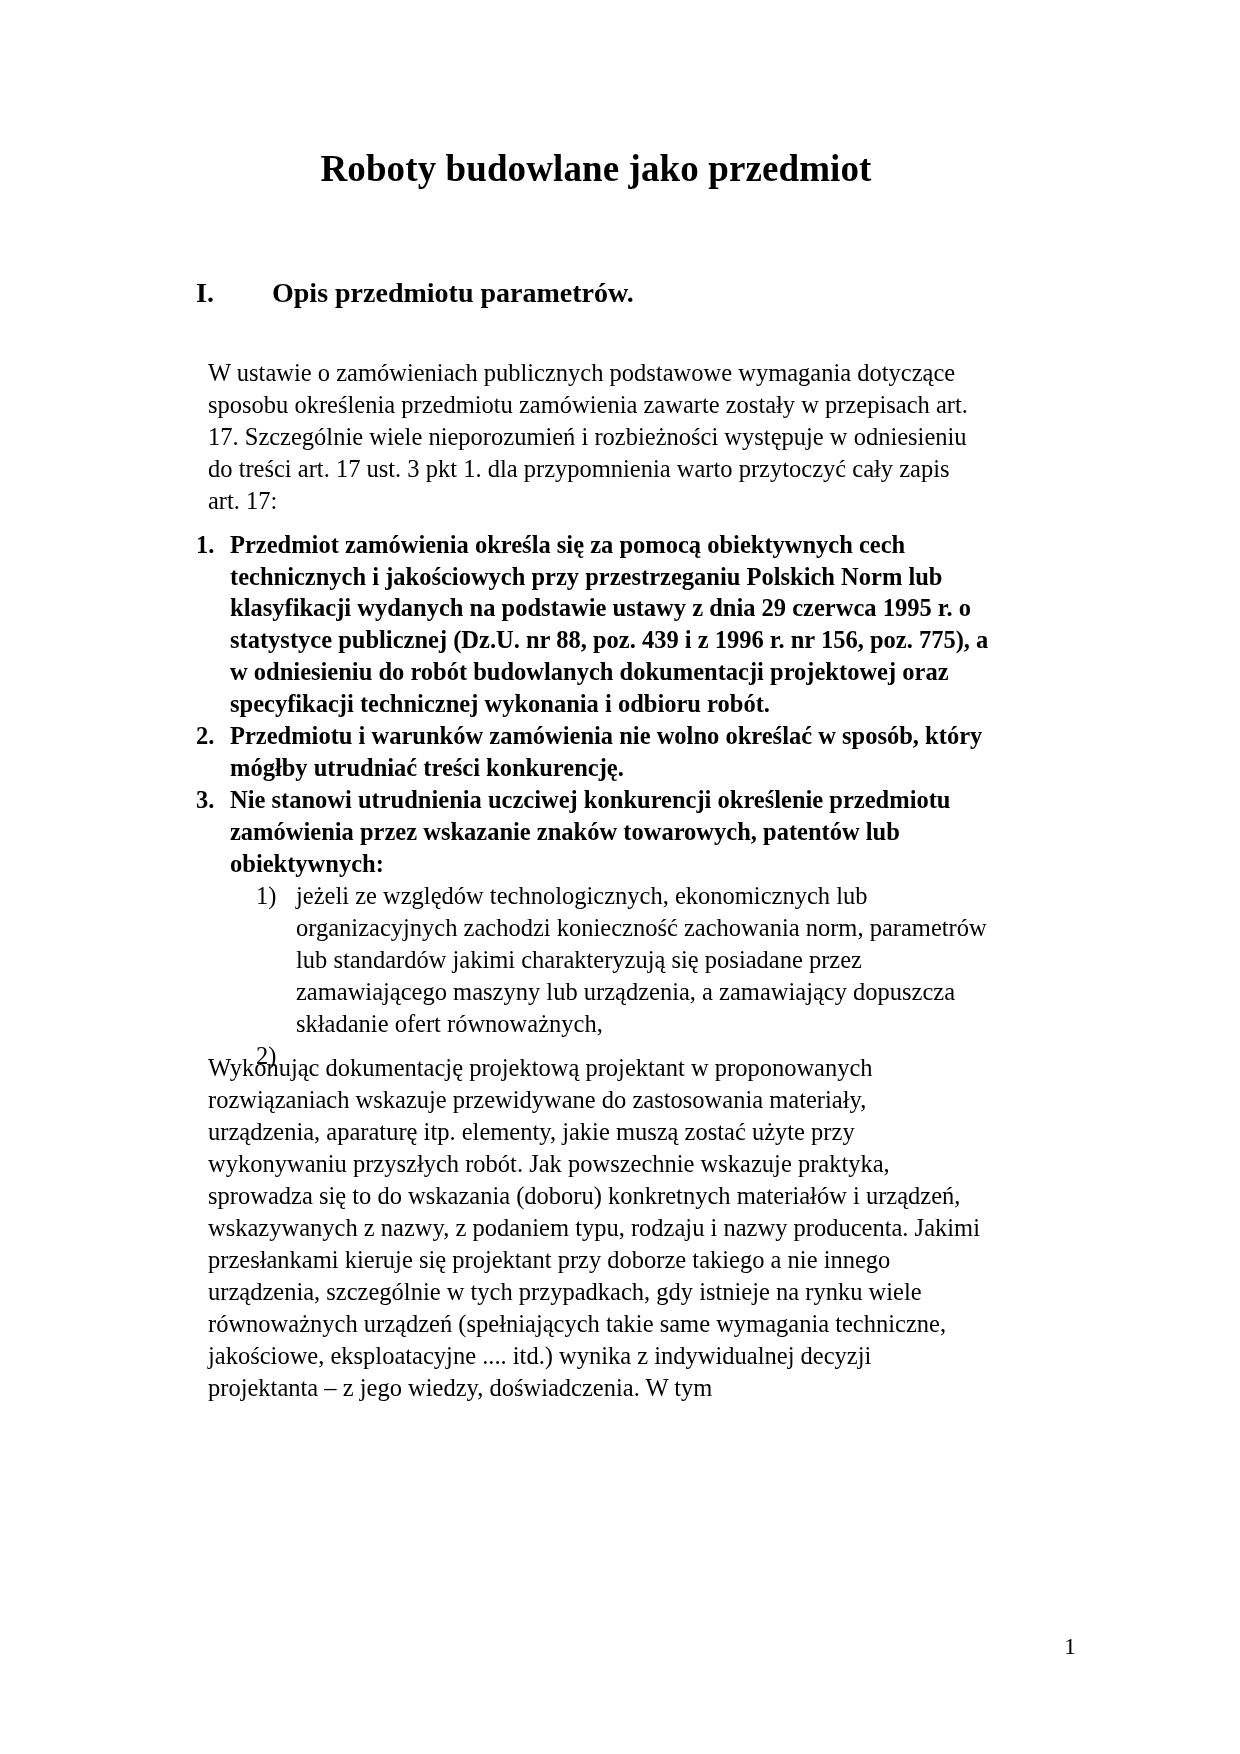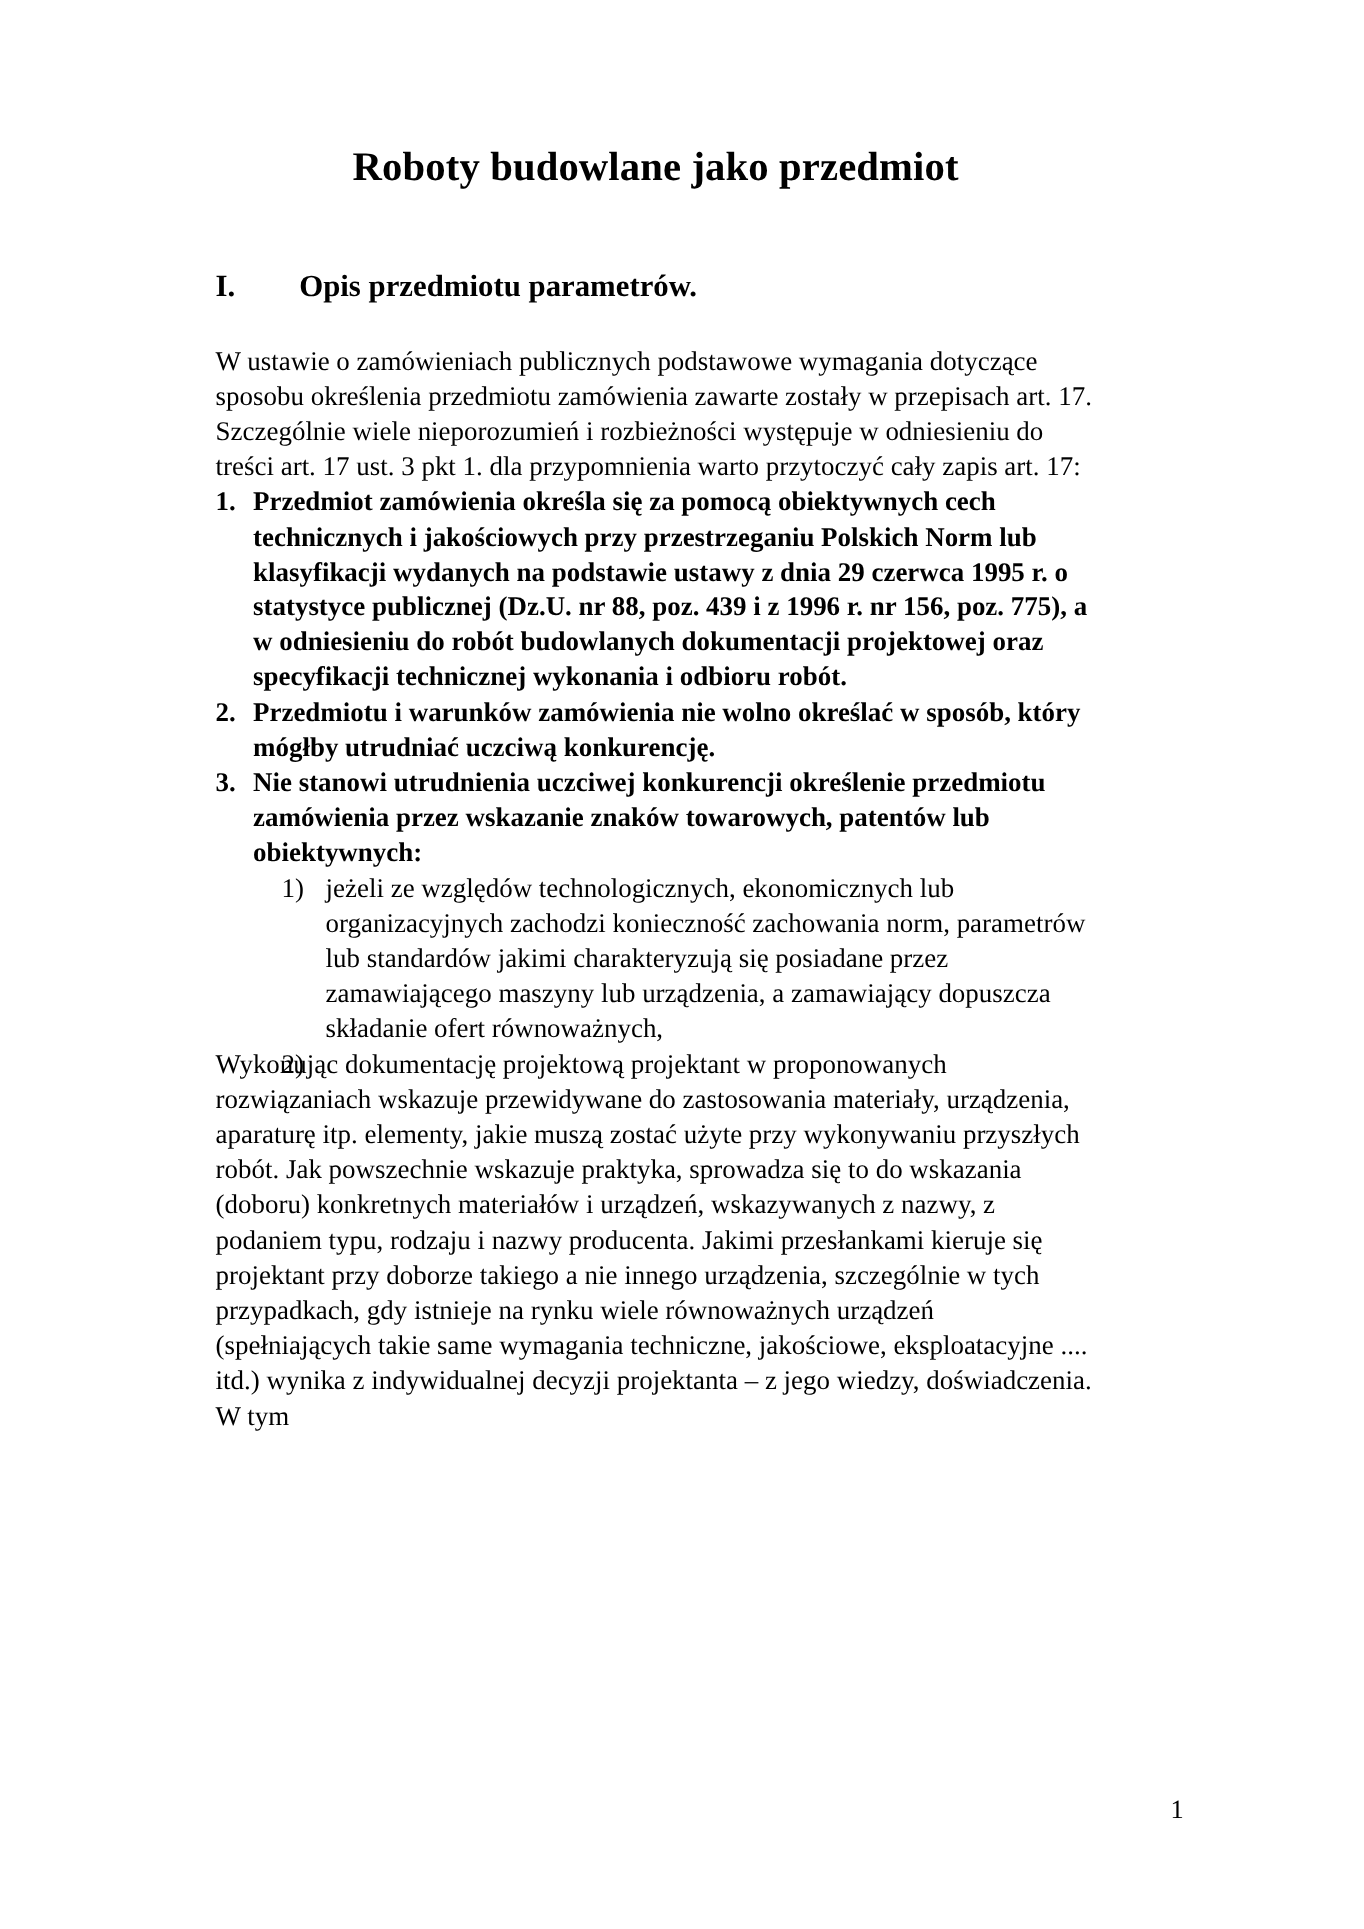--- a/index.html
+++ b/index.html
@@ -19,21 +19,21 @@
   }
   .content {
     position: absolute;
     left: 196px;
     top: 0;
     width: 800px;
   }
 
   
   .doc-title {
-    margin: 0;
+    margin: 16px;
     padding-top: 128px;
     text-align: center;
     font-size: 37px;
     font-weight: bold;
     line-height: 1.37;
     letter-spacing: 0.1px;
   }
   .doc-title .title-line {
     display: block;
   }
@@ -57,21 +57,21 @@
   }
 
   
   .body-block {
     padding-top: 36px;
     font-size: 24.5px;
     line-height: 1.305;
     text-align: left;
   }
   p.para {
-    margin: 0;
+    margin: 12px;
     text-indent: 0;
   }
   .quote-head {
     margin: 0;
     font-weight: bold;
     font-size: 24.5px;
     line-height: 1.305;
   }
 
   
@@ -154,21 +154,21 @@
       <p class="para">W ustawie o zamówieniach publicznych podstawowe wymagania dotyczące sposobu określenia przedmiotu zamówienia zawarte zostały w przepisach art. 17. Szczególnie wiele nieporozumień i rozbieżności występuje w odniesieniu do treści art. 17 ust. 3 pkt 1. dla przypomnienia warto przytoczyć cały zapis art. 17:</p>
 
 
       <ol class="legal-list">
         <li>
           <span class="marker">1.</span>
           <span class="li-text">Przedmiot zamówienia określa się za pomocą obiektywnych cech technicznych i jakościowych przy przestrzeganiu Polskich Norm lub klasyfikacji wydanych na podstawie ustawy z dnia 29 czerwca 1995 r. o statystyce publicznej (Dz.U. nr 88, poz. 439 i z 1996 r. nr 156, poz. 775), a w odniesieniu do robót budowlanych dokumentacji projektowej oraz specyfikacji technicznej wykonania i odbioru robót.</span>
         </li>
         <li>
           <span class="marker">2.</span>
-          <span class="li-text">Przedmiotu i warunków zamówienia nie wolno określać w sposób, który mógłby utrudniać uczciwą konkurencję.</span>
+          <span class="li-text">Przedmiotu i warunków zamówienia nie wolno określać w sposób, który mógłby utrudniać treści konkurencję.</span>
         </li>
         <li>
           <span class="marker">3.</span>
           <span class="li-text">Nie stanowi utrudnienia uczciwej konkurencji określenie przedmiotu zamówienia przez wskazanie znaków towarowych, patentów lub obiektywnych:</span>
         </li>
       </ol>
 
       <ol class="sub-list">
         <li>
           <span class="marker">1)</span>

